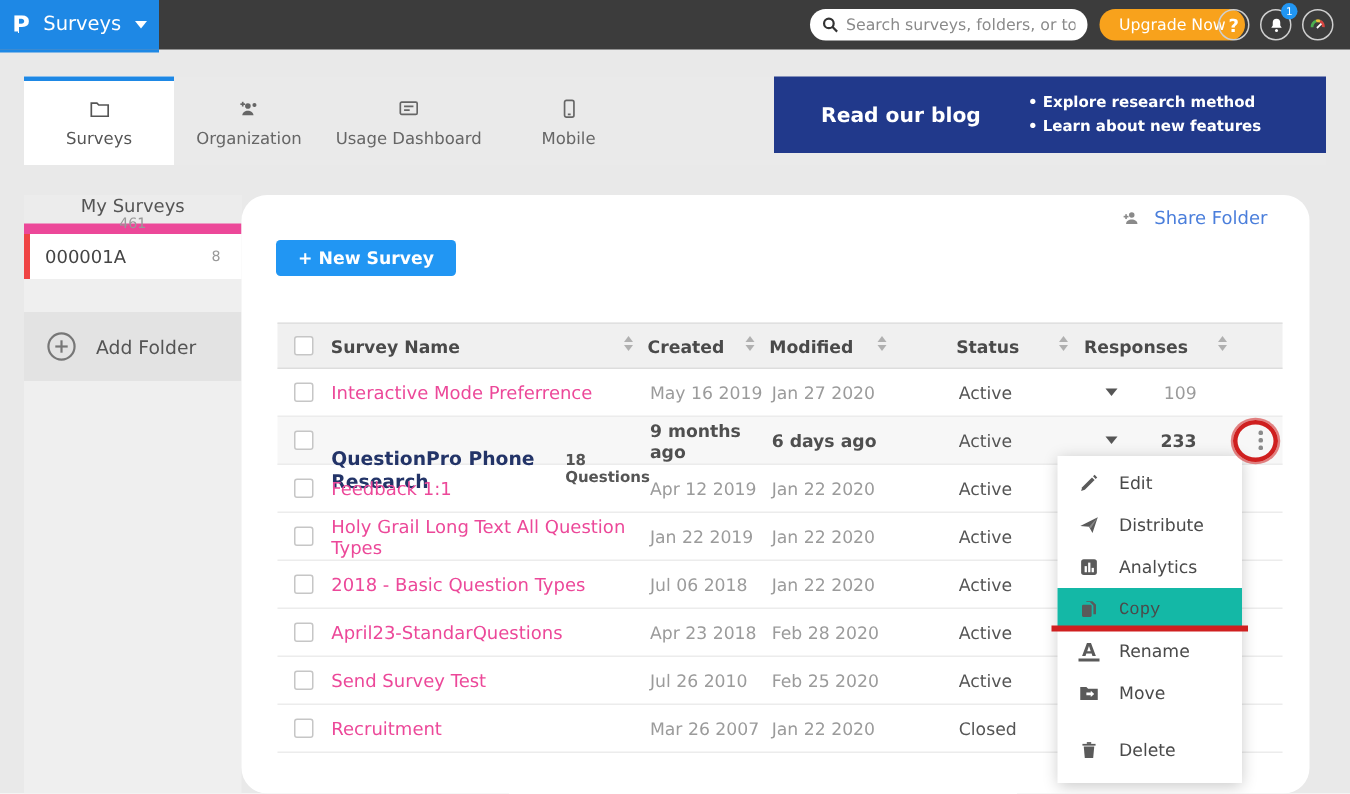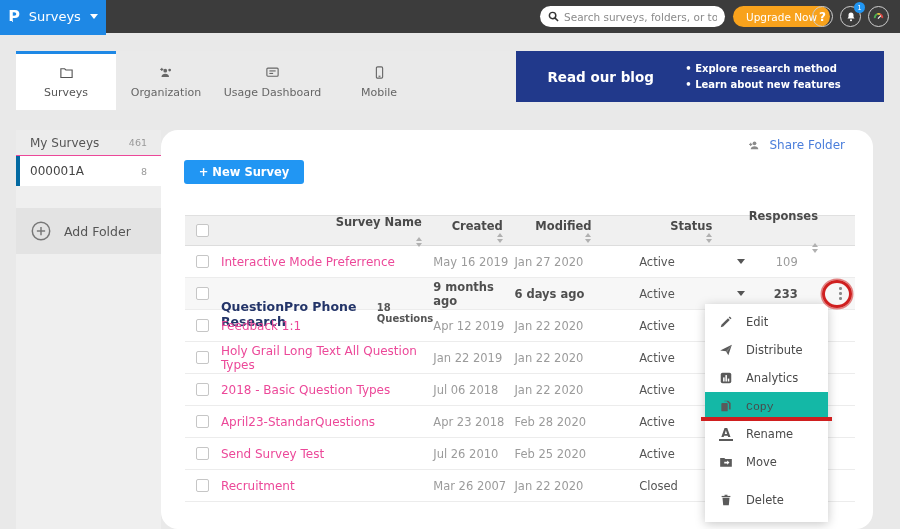--- a/index.html
+++ b/index.html
@@ -44,22 +44,22 @@
   .banner { position:absolute; left:516px; top:51px; width:368px; height:51px; background:#21398b; color:#fff;
             display:flex; align-items:center; cursor:pointer; }
   .banner-title { width:46%; text-align:center; font-size:13.5px; font-weight:bold; }
   .banner-bullets { display:flex; flex-direction:column; gap:5px; font-size:10px; font-weight:bold; }
   .banner-bullets span::before { content:"•  "; }
 
   
   .sidebar { position:absolute; left:16px; top:130px; width:145px; height:399px; background:#efefef; }
   .side-item { display:flex; align-items:center; justify-content:space-between; padding:0 14px; font-size:12px; color:#555; cursor:pointer; }
   .side-item .cnt { font-size:9.5px; color:#999; }
-  .si-all { height:26px; background:#ececec; border-bottom:1px solid #ec4899; }
-  .si-sel { height:30px; background:#fff; border-left:4px solid #0369a1; padding-left:10px; color:#444; }
+  .si-all { height:26px; background:#ececec; border-bottom:7px solid #ec4899;flex-direction:column; }
+  .si-sel { height:30px; background:#fff; border-left:4px solid #ef4444; padding-left:10px; color:#444; }
   .side-gap { height:22px; }
   .add-folder { height:46px; background:#e3e3e3; display:flex; align-items:center; gap:12px; padding:0 14px;
                 font-size:12.5px; color:#555; cursor:pointer; }
 
   
   .panel { position:absolute; left:161px; top:130px; width:712px; height:399px; background:#fff;border-radius:17px; }
 
   .share-folder { position:absolute; top:8px; right:28px; display:flex; align-items:center; gap:7px;
                   color:#4a7edb; font-size:12px; cursor:pointer; }
   .new-survey { position:absolute; left:23px; top:30px; width:120px; height:24px; background:#2196f3; color:#fff;
@@ -70,21 +70,21 @@
   .thead { height:31px; background:#f0f0f0; border-top:1px solid #e0e0e0; border-bottom:1px solid #ddd; }
   .trow.hl { background:#f7f7f7; }
   .c-cb { width:38px; display:flex; justify-content:center; }
   .checkbox { width:13px; height:13px; border:1px solid #c6c6c6; border-radius:2px; background:#fff; cursor:pointer; }
   .c-name { width:225px; display:flex; align-items:baseline; gap:8px; }
   .c-created { width:86px; } .c-modified { width:94px; } .c-status { width:90px;margin-left:36px; }
   .c-caret { width:36px; display:flex; justify-content:center; }
   .c-resp { width:70px; text-align:right; padding-right:28px; }
   .c-menu { width:31px; display:flex; justify-content:center; }
 
-  .hcell { font-size:11.5px; font-weight:bold; color:#4a4a4a; display:flex; align-items:flex-end; justify-content:space-between;flex-direction:column; }
+  .hcell { font-size:11.5px; font-weight:bold; color:#4a4a4a; display:flex; align-items:flex-start; justify-content:space-between; }
   .thead .c-name,.thead .c-created,.thead .c-modified,.thead .c-status { padding-right:10px; }
   .thead .c-resp { display:flex; justify-content:flex-end; gap:20px; padding-right:8px; }
   .sort { display:flex; flex-direction:column; gap:2px; cursor:pointer; }
   .sort i { display:block; width:0; height:0; border-left:3px solid transparent; border-right:3px solid transparent; }
   .sort .up { border-bottom:4px solid #b0b0b0; } .sort .dn { border-top:4px solid #b0b0b0; }
 
   .sname { font-size:12px; color:#ec4899; cursor:pointer; }
   .trow.hl .sname { font-weight:bold; color:#233468; font-size:12.5px; }
   .qbadge { font-size:10px; font-weight:bold; color:#555;margin-top:43px; }
   .dt { font-size:11.5px; color:#9b9b9b; }

